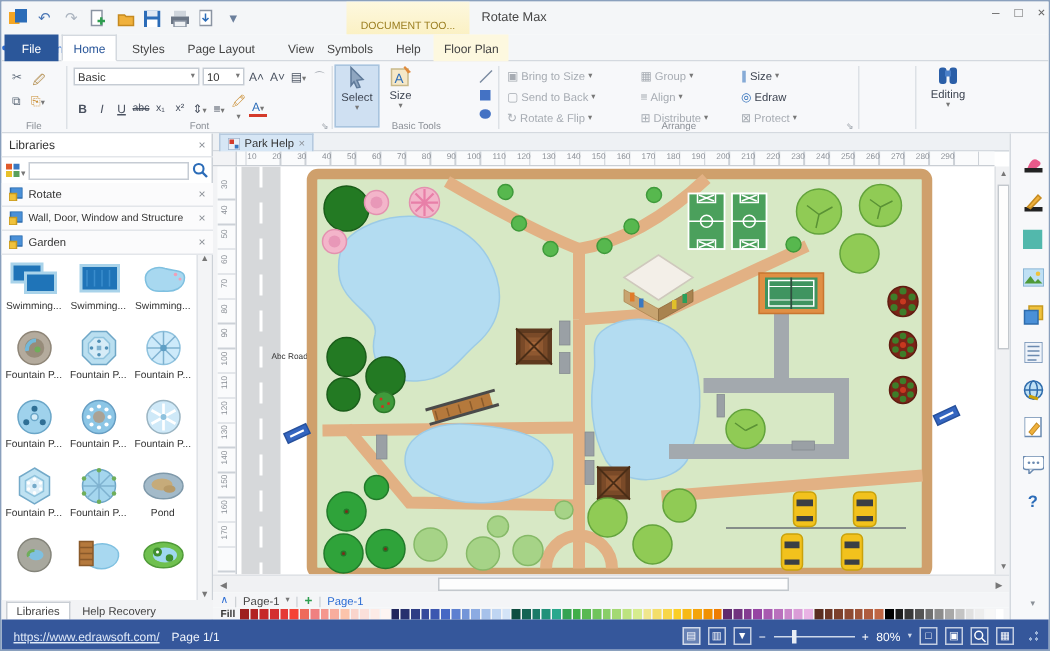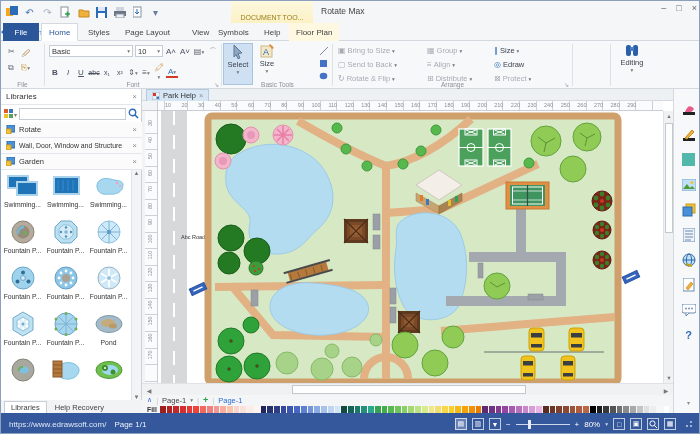--- a/index.html
+++ b/index.html
@@ -93,21 +93,21 @@
   #palrow{left:141px;top:404px;width:531px;height:8px;background:#f4f5f7;display:flex;align-items:center;padding-left:5px;}
   #fill-label{font-size:6.8px;font-weight:bold;color:#333;margin-right:3px;}
   #swatches{display:flex;height:7px;flex:1;margin-right:2px;}
   .swatch{flex:1;margin-right:1px;}
   
   #rbar{left:672px;top:88px;width:28px;height:324px;background:#f7f8fa;border-left:1px solid #d4d9df;}
   .rbi{position:absolute;left:7px;width:15px;height:15px;display:flex;align-items:center;justify-content:center;}
   
   #statusbar{left:0;top:412px;width:700px;height:22px;background:#35579b;color:#fff;font-size:8px;
              display:flex;align-items:center;padding:0 8px;}
-  #s-url{color:#dfe9f8;}
+  #s-url{color:#dfe9f8;text-decoration:underline;}
   #s-page{margin-left:8px;color:#eef3fb;}
   #s-right{margin-left:auto;display:flex;align-items:center;gap:5px;}
   .vicon{width:12px;height:12px;border:1px solid rgba(255,255,255,.7);display:flex;align-items:center;
          justify-content:center;font-size:7px;color:#fff;}
   .vicon.on{background:rgba(255,255,255,.25);}
   #slider{width:54px;height:1px;background:#cfd9ea;position:relative;}
   #sthumb{position:absolute;left:12px;top:-4px;width:3px;height:9px;background:#e8edf5;}
   #grip{width:8px;height:8px;margin-left:4px;background:
         radial-gradient(circle at 2px 6px,#9db4d8 1px,transparent 1.2px),
         radial-gradient(circle at 6px 6px,#9db4d8 1px,transparent 1.2px),

